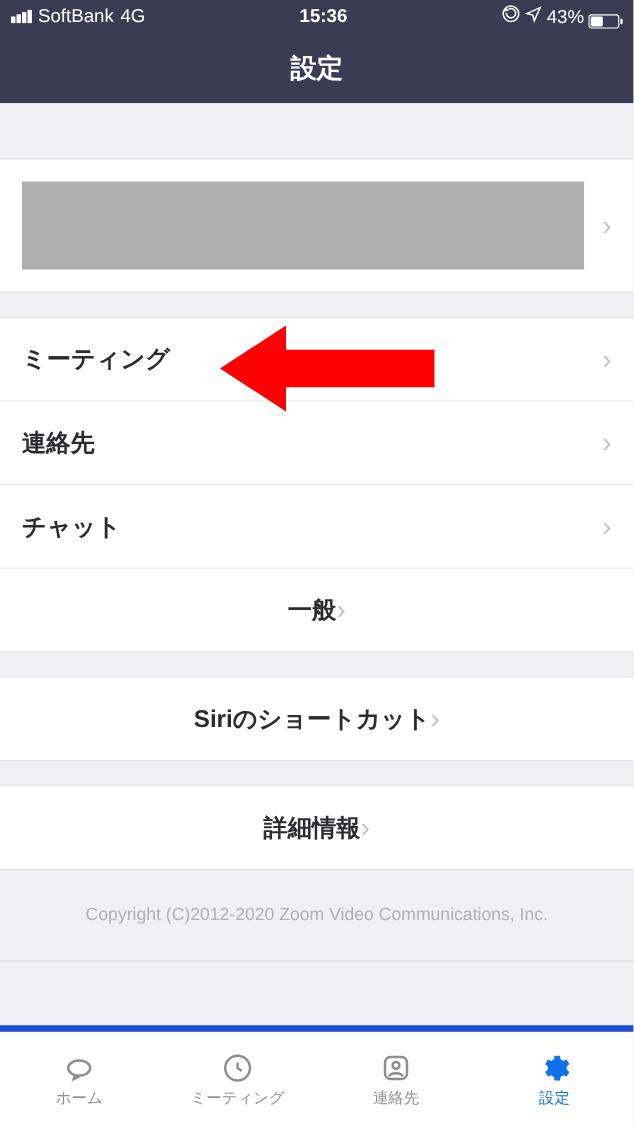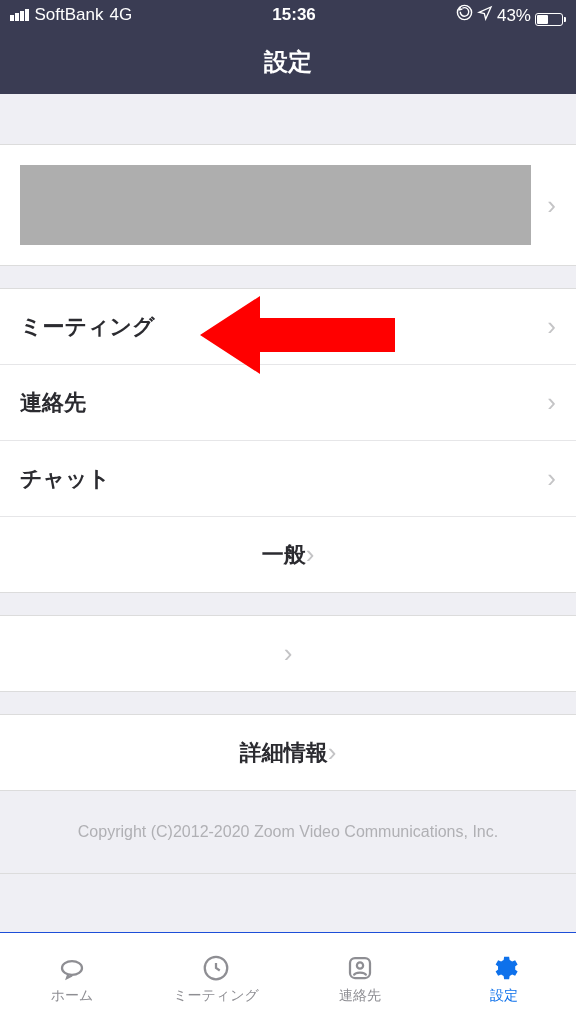--- a/index.html
+++ b/index.html
@@ -68,21 +68,21 @@
       color:#b0b0b4;
       font-size:16px;
       padding: 30px 28px 10px;
       line-height:1.4;
     }
     .copyright-sep { height:1px; background:#dcdcdc; margin-top: 20px; }
     .tab-bar {
       position:absolute; bottom:0; left:0; right:0;
       height:92px;
       background:#fff;
-      border-top:1px solid #1d4ed8;
+      border-top:6px solid #1d4ed8;
       display:flex;
     }
     .tab {
       flex:1; display:flex; flex-direction:column; align-items:center; justify-content:center;
       gap:3px; color:#8e8e93; font-size:14px;
     }
     .tab.active { color:#0e71eb; }
     .tab .icon-box { height:32px; display:flex; align-items:center; justify-content:center; }
     .arrow-annotation {
       position:absolute;
@@ -162,20 +162,21 @@
     <div class="list-row no-bottom">
       <span class="label">一般</span>
       <span class="chevron">›</span>
     </div>
   </div>
 
   <div class="gap"></div>
 
   <div class="section">
     <div class="list-row no-bottom">
+      <span class="label">Siriのショートカット</span>
       <span class="chevron">›</span>
     </div>
   </div>
 
   <div class="gap"></div>
 
   <div class="section">
     <div class="list-row no-bottom">
       <span class="label">詳細情報</span>
       <span class="chevron">›</span>

